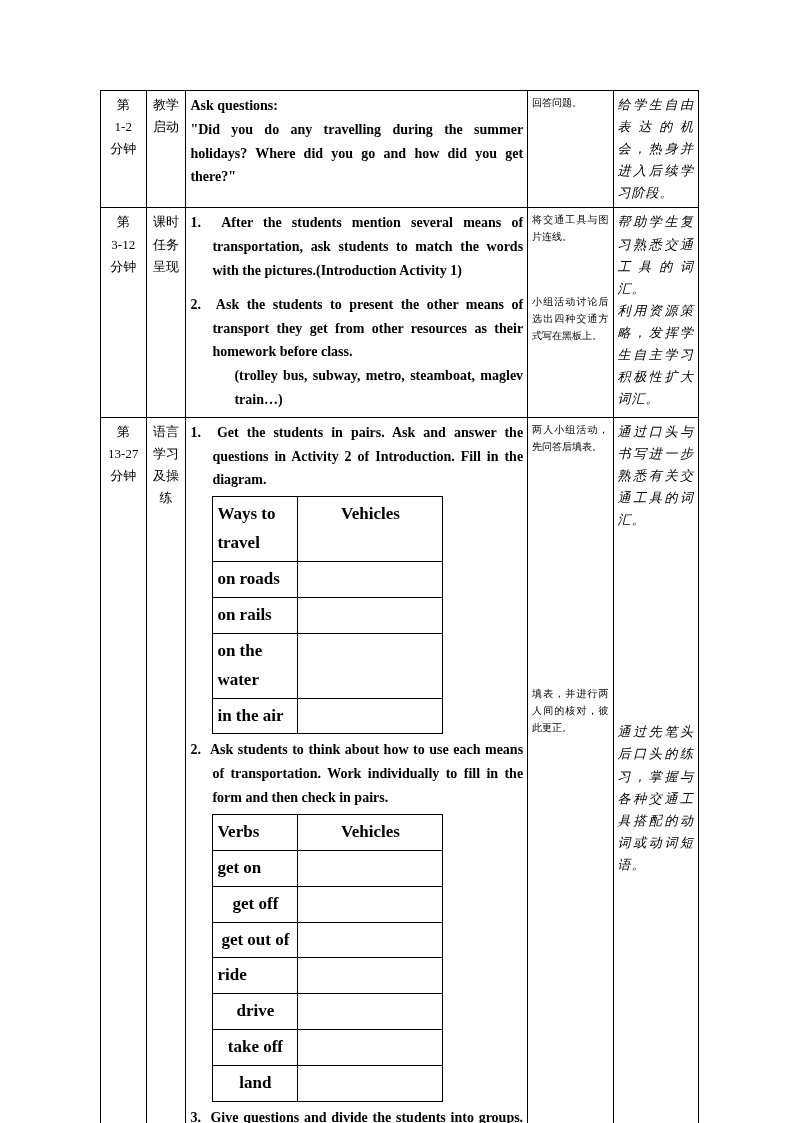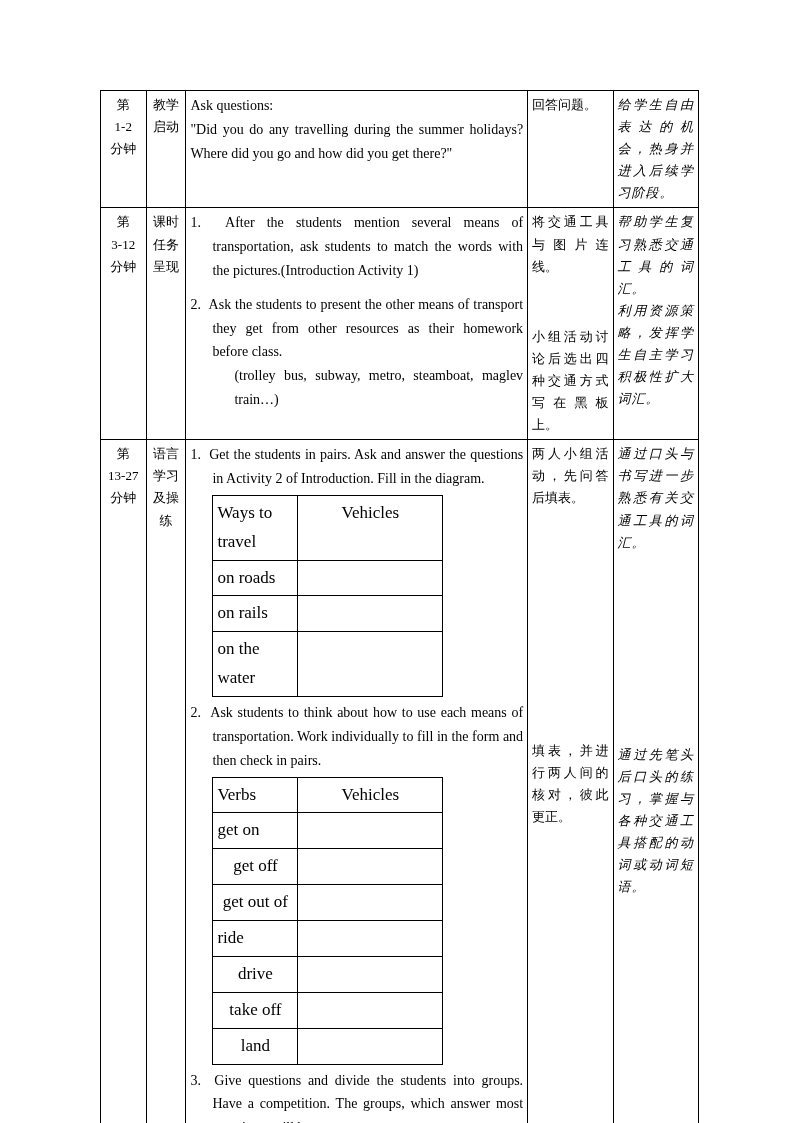--- a/index.html
+++ b/index.html
@@ -38,31 +38,31 @@
     td.content-col {
       width: 300px;
       text-align: justify;
       text-justify: inter-ideograph;
       font-family: "Times New Roman", serif;
     }
     td.activity-col {
       width: 75px;
       text-align: justify;
       text-justify: inter-ideograph;
-      font-size: 13px;
+      font-size: 10px;
     }
     td.purpose-col {
       width: 75px;
       text-align: justify;
       text-justify: inter-ideograph;
       font-size: 13px;
       letter-spacing: 1px;
       font-style: italic;
     }
-    .english { font-family: "Times New Roman", serif; }
+    .english { font-family: "Times New Roman", serif; font-weight: bold; }
     .justify-line { text-align: justify; }
     ol.numbered {
       list-style: none;
       padding-left: 0;
     }
     ol.numbered > li {
       padding-left: 22px;
       text-indent: -22px;
       margin-bottom: 2px;
     }
@@ -161,20 +161,24 @@
                 <td></td>
               </tr>
         <tr>
                 <td>on rails</td>
                 <td></td>
               </tr>
         <tr>
                 <td>on the water</td>
                 <td></td>
               </tr>
+        <tr>
+                <td>in the air</td>
+                <td></td>
+              </tr>
       </tbody>
           </table>
       <ol class="numbered">
         <li>2.&nbsp;&nbsp;<span class="item-text">Ask students to think about how to use each means of transportation. Work individually to fill in the form and then check in pairs.</span></li>
       </ol>
       <table class="inner-table inner-table2">
         <tbody>
               <tr>
           <td class="hcol1">Verbs</td>
           <td class="hcol2">Vehicles</td>

